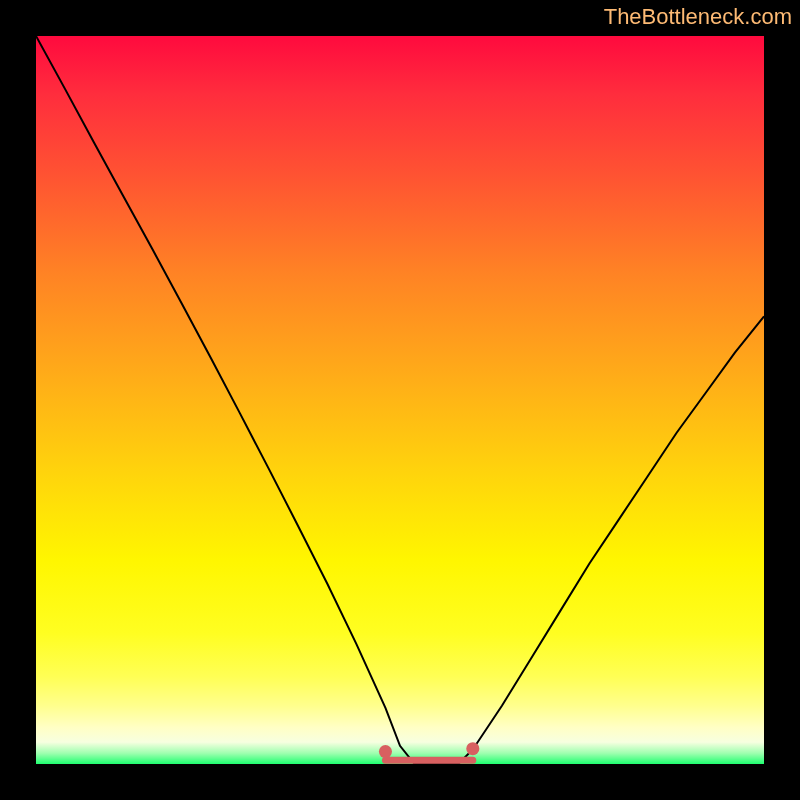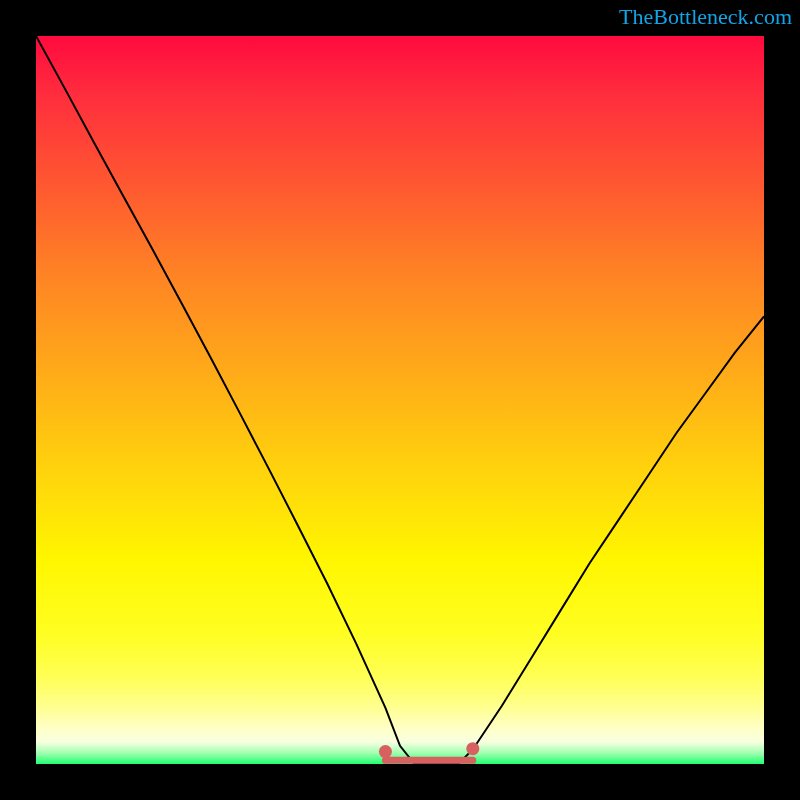--- a/index.html
+++ b/index.html
@@ -11,23 +11,22 @@
   .chart-wrap {
     position: relative;
     width: 800px;
     height: 800px;
     background: #000;
   }
   .attribution {
     position: absolute;
     top: 4px;
     right: 8px;
-    color: #0ea5e9;
+    color: #fdba74;
     font-size: 22px;
-    font-family: Liberation Serif, serif;
   }
   .plot {
     position: absolute;
     left: 36px;
     top: 36px;
     width: 728px;
     height: 728px;
     overflow: hidden;
   }
   .gradient {

